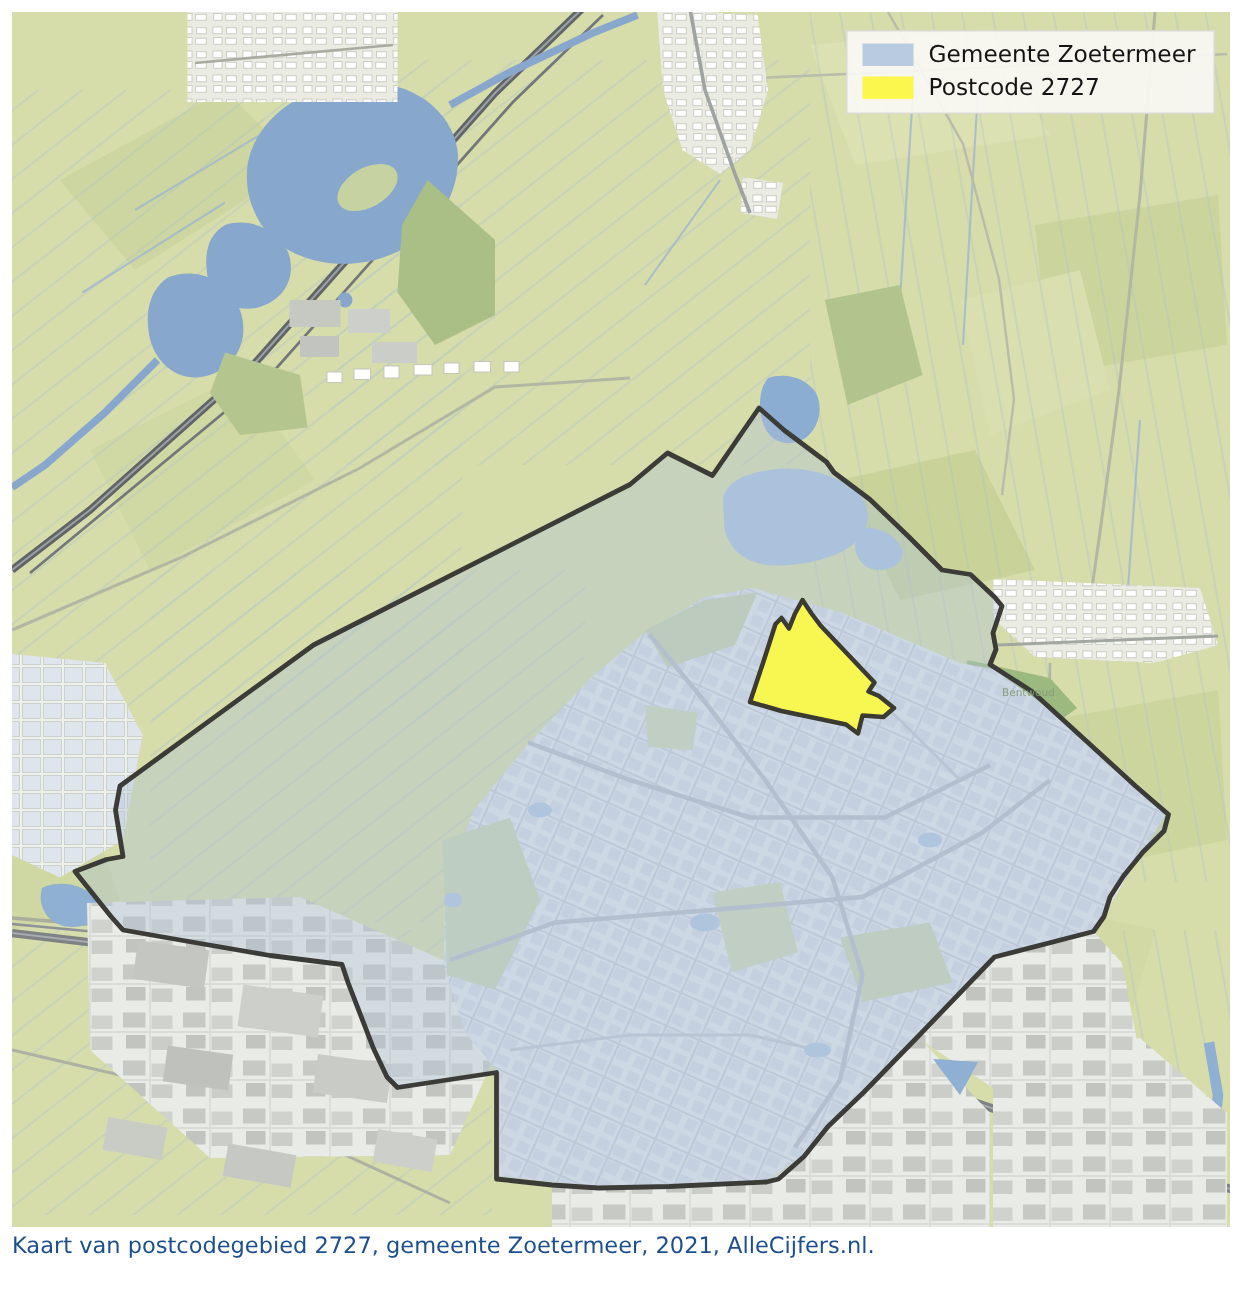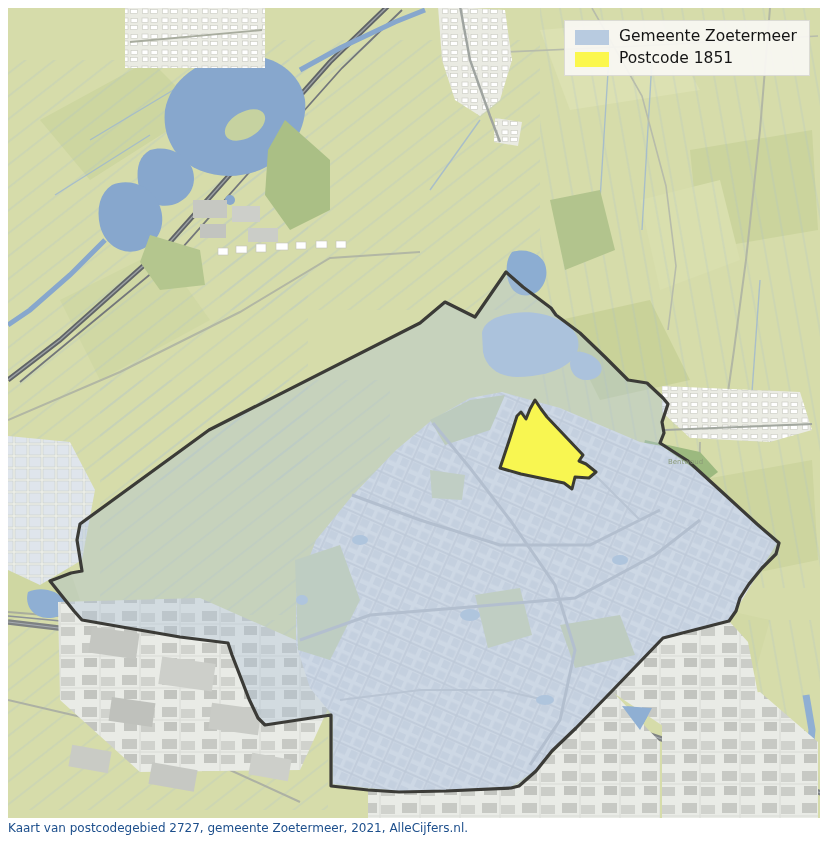--- a/index.html
+++ b/index.html
@@ -8,25 +8,25 @@
   .map-frame{position:absolute;left:8px;top:8px;width:812px;height:810px;background:#d6dcaa;}
   .map-frame svg{display:block;}
   .legend{
     position:absolute;top:12px;right:10px;
     background:rgba(249,247,243,0.93);
     border:1px solid rgba(170,170,162,0.35);
     padding:7px 12px 8px 10px;
     display:flex;flex-direction:column;gap:5px;
     z-index:5;
   }
-  .legend-row{display:flex;align-items:flex-end;gap:10px;}
+  .legend-row{display:flex;align-items:center;gap:10px;}
   .legend-swatch{display:inline-block;width:34px;height:15px;}
   .legend-label{font-size:15.5px;color:#141414;white-space:nowrap;line-height:1.1;}
   .caption{position:absolute;left:8px;top:820px;width:812px;color:#1d4f8c;}
-  .caption-line{font-size:12px;line-height:1.38;white-space:nowrap;}
+  .caption-line{font-size:15px;line-height:1.38;white-space:nowrap;}
 </style>
 </head>
 <body>
 
 <div class="stage">
   <div class="map-frame">
     <svg width="812" height="810" viewBox="8 8 812 810" xmlns="http://www.w3.org/2000/svg">
       <defs>
         <pattern id="cityPat" width="24" height="24" patternUnits="userSpaceOnUse" patternTransform="rotate(24)">
           <rect width="24" height="24" fill="#e2e6ee"></rect>
@@ -205,21 +205,21 @@
       <text x="668" y="464" font-size="7" fill="#8a9a76" opacity="0.95">Bentwoud</text>
     </svg>
 
     <div class="legend">
       <div class="legend-row">
         <span class="legend-swatch" style="background: rgb(184, 203, 224);"></span>
         <span class="legend-label">Gemeente Zoetermeer</span>
       </div>
       <div class="legend-row">
         <span class="legend-swatch" style="background: rgb(251, 247, 77);"></span>
-        <span class="legend-label">Postcode 1851</span>
+        <span class="legend-label">Postcode 2727</span>
       </div>
     </div>
   </div>
 
   <div class="caption">
     <div class="caption-line">Kaart van postcodegebied 2727, gemeente Zoetermeer, 2021, AlleCijfers.nl.</div>
   </div>
 </div>
 
 </body></html>

